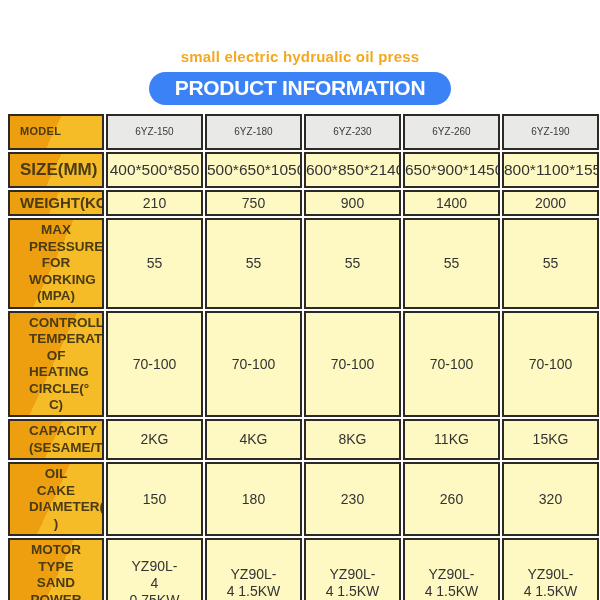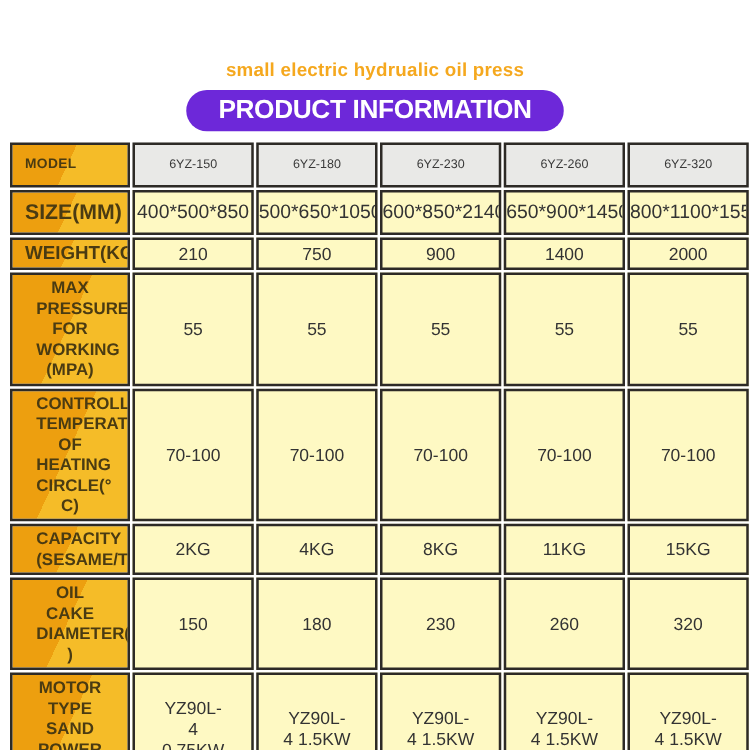--- a/index.html
+++ b/index.html
@@ -23,21 +23,21 @@
     font-size: 15px;
     font-weight: bold;
     letter-spacing: 0.2px;
   }
   .banner-wrap {
     text-align: center;
     margin-top: 7px;
   }
   .banner {
     display: inline-block;
-    background: #6d28d9;
+    background: #3b82f6;
     color: #ffffff;
     font-size: 21px;
     font-weight: bold;
     letter-spacing: -0.3px;
     padding: 4px 26px 5px 26px;
     border-radius: 17px;
   }
   table.spec {
     margin: 7px 0 0 6px;
     width: 584px;
@@ -112,21 +112,21 @@
         <col class="c-data">
     </colgroup>
 
     <tbody>
         <tr class="r-model">
       <th class="amber left model-label">MODEL</th>
       <th class="hdr-cell">6YZ-150</th>
       <th class="hdr-cell">6YZ-180</th>
       <th class="hdr-cell">6YZ-230</th>
       <th class="hdr-cell">6YZ-260</th>
-      <th class="hdr-cell">6YZ-320</th>
+      <th class="hdr-cell">6YZ-190</th>
     </tr>
 
     <tr class="r-size size-row">
       <td class="amber left size-label">SIZE(MM)</td>
       <td class="data-cell">400*500*850</td>
       <td class="data-cell">500*650*1050</td>
       <td class="data-cell">600*850*2140</td>
       <td class="data-cell">650*900*1450</td>
       <td class="data-cell">800*1100*1550</td>
     </tr>

